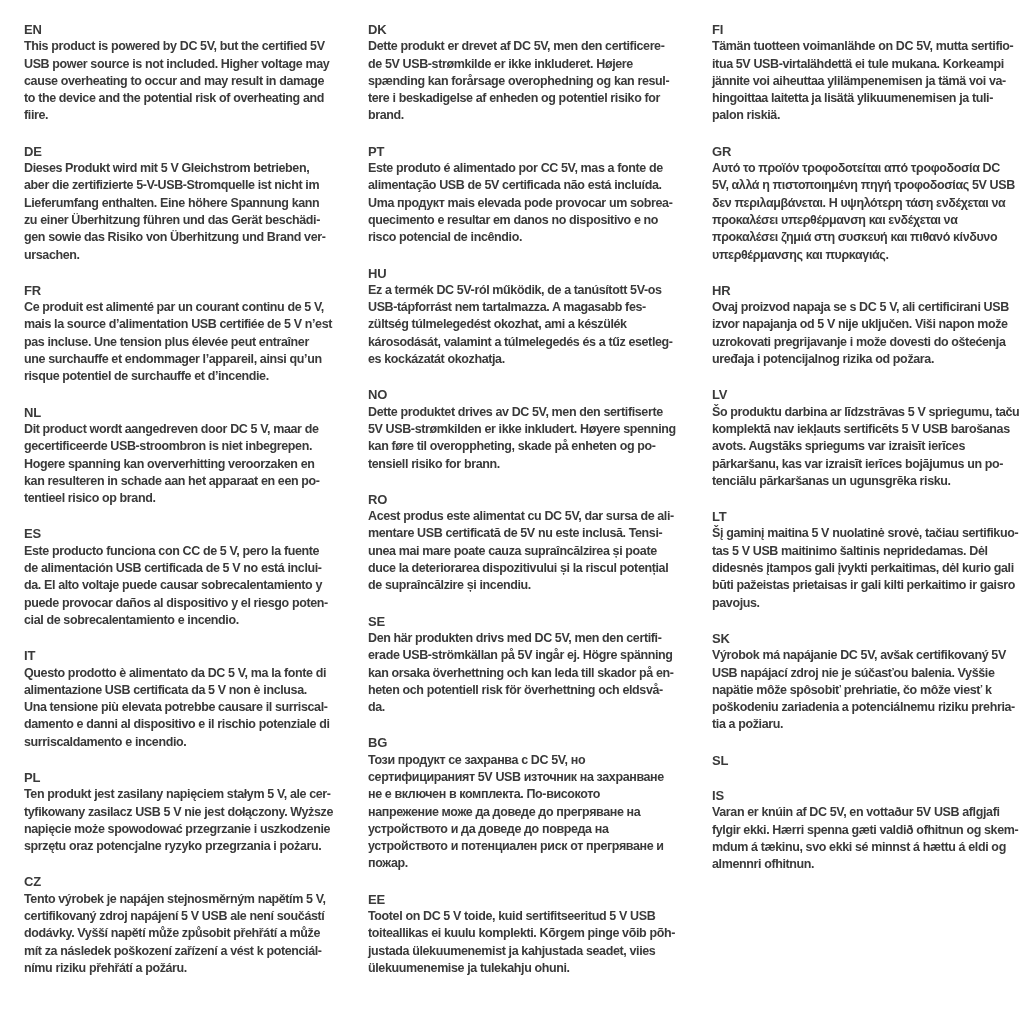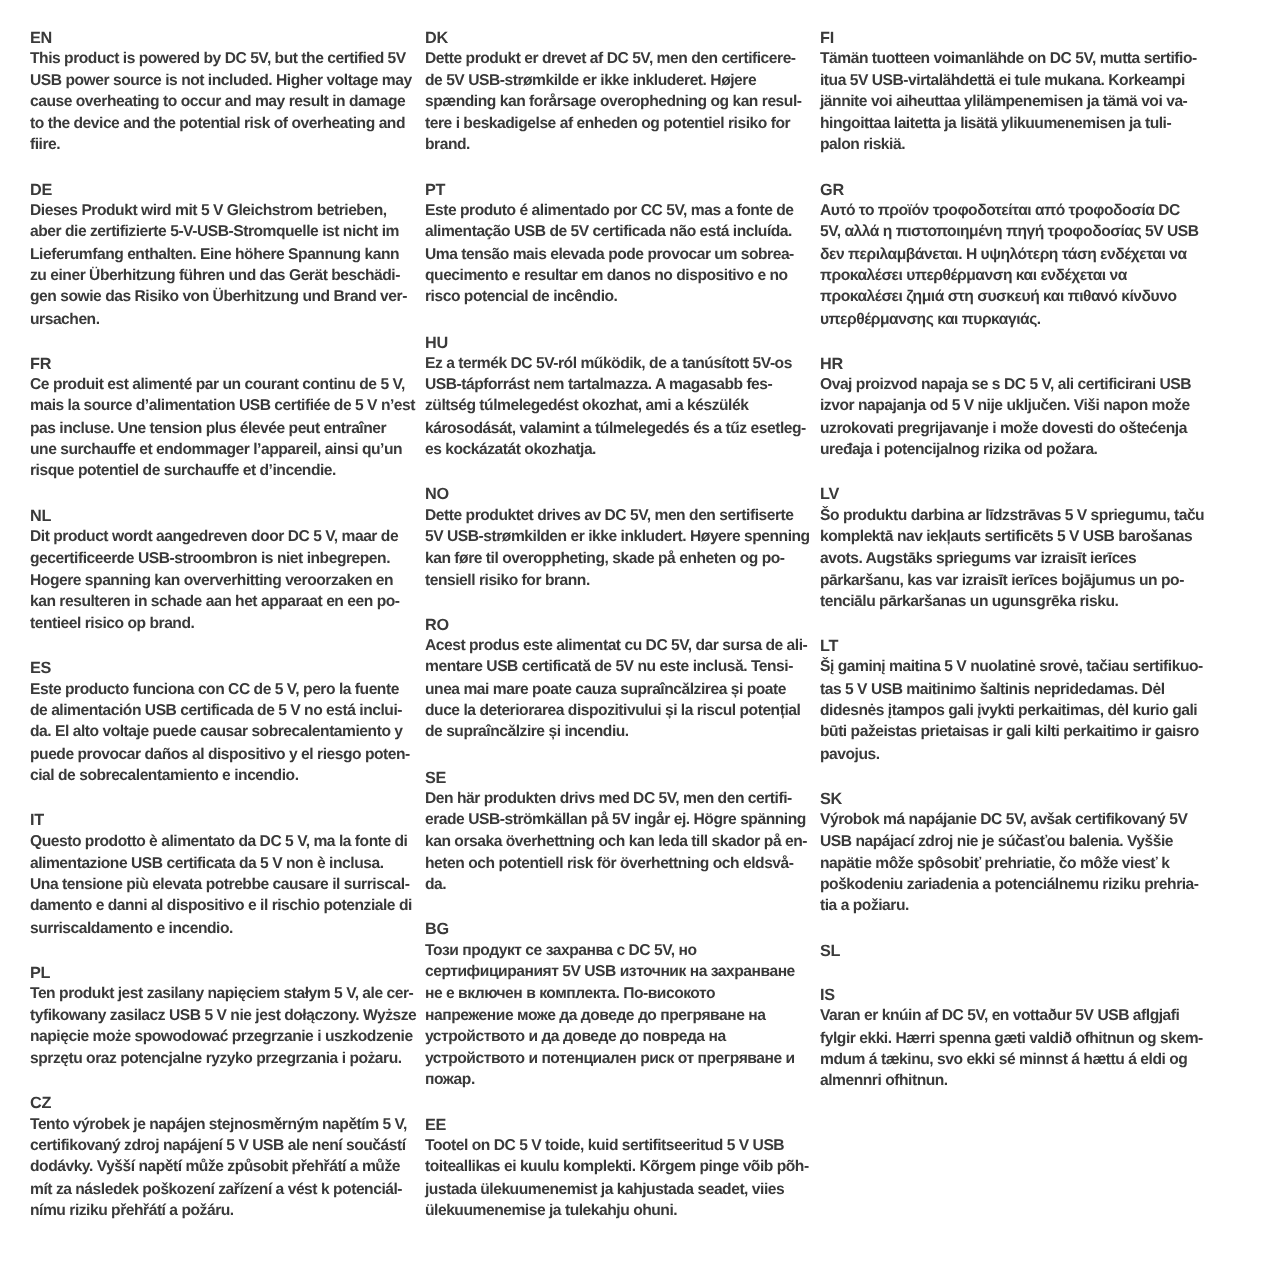--- a/index.html
+++ b/index.html
@@ -11,21 +11,21 @@
     width: 1024px;
     height: 1024px;
     font-family: "Liberation Sans", sans-serif;
     color: #3a3a3a;
     overflow: hidden;
   }
   .page {
     display: flex;
     box-sizing: border-box;
     padding: 21px 24px 0 24px;
-    gap: 4px;
+    gap: 32px;
     width: 1024px;
   }
   .col {
     flex: 0 0 312px;
     width: 312px;
   }
   .lang {
     margin: 0 0 18px 0;
   }
   .code {
@@ -122,21 +122,21 @@
       <p class="body-text">Dette produkt er drevet af DC 5V, men den certificere-
 de 5V USB-strømkilde er ikke inkluderet. Højere
 spænding kan forårsage overophedning og kan resul-
 tere i beskadigelse af enheden og potentiel risiko for
 brand.</p>
     </section>
     <section class="lang">
       <h2 class="code">PT</h2>
       <p class="body-text">Este produto é alimentado por CC 5V, mas a fonte de
 alimentação USB de 5V certificada não está incluída.
-Uma tensão mais elevada pode provocar um sobrea-
+Uma продукт mais elevada pode provocar um sobrea-
 quecimento e resultar em danos no dispositivo e no
 risco potencial de incêndio.</p>
     </section>
     <section class="lang">
       <h2 class="code">HU</h2>
       <p class="body-text">Ez a termék DC 5V-ról működik, de a tanúsított 5V-os
 USB-tápforrást nem tartalmazza. A magasabb fes-
 zültség túlmelegedést okozhat, ami a készülék
 károsodását, valamint a túlmelegedés és a tűz esetleg-
 es kockázatát okozhatja.</p>

